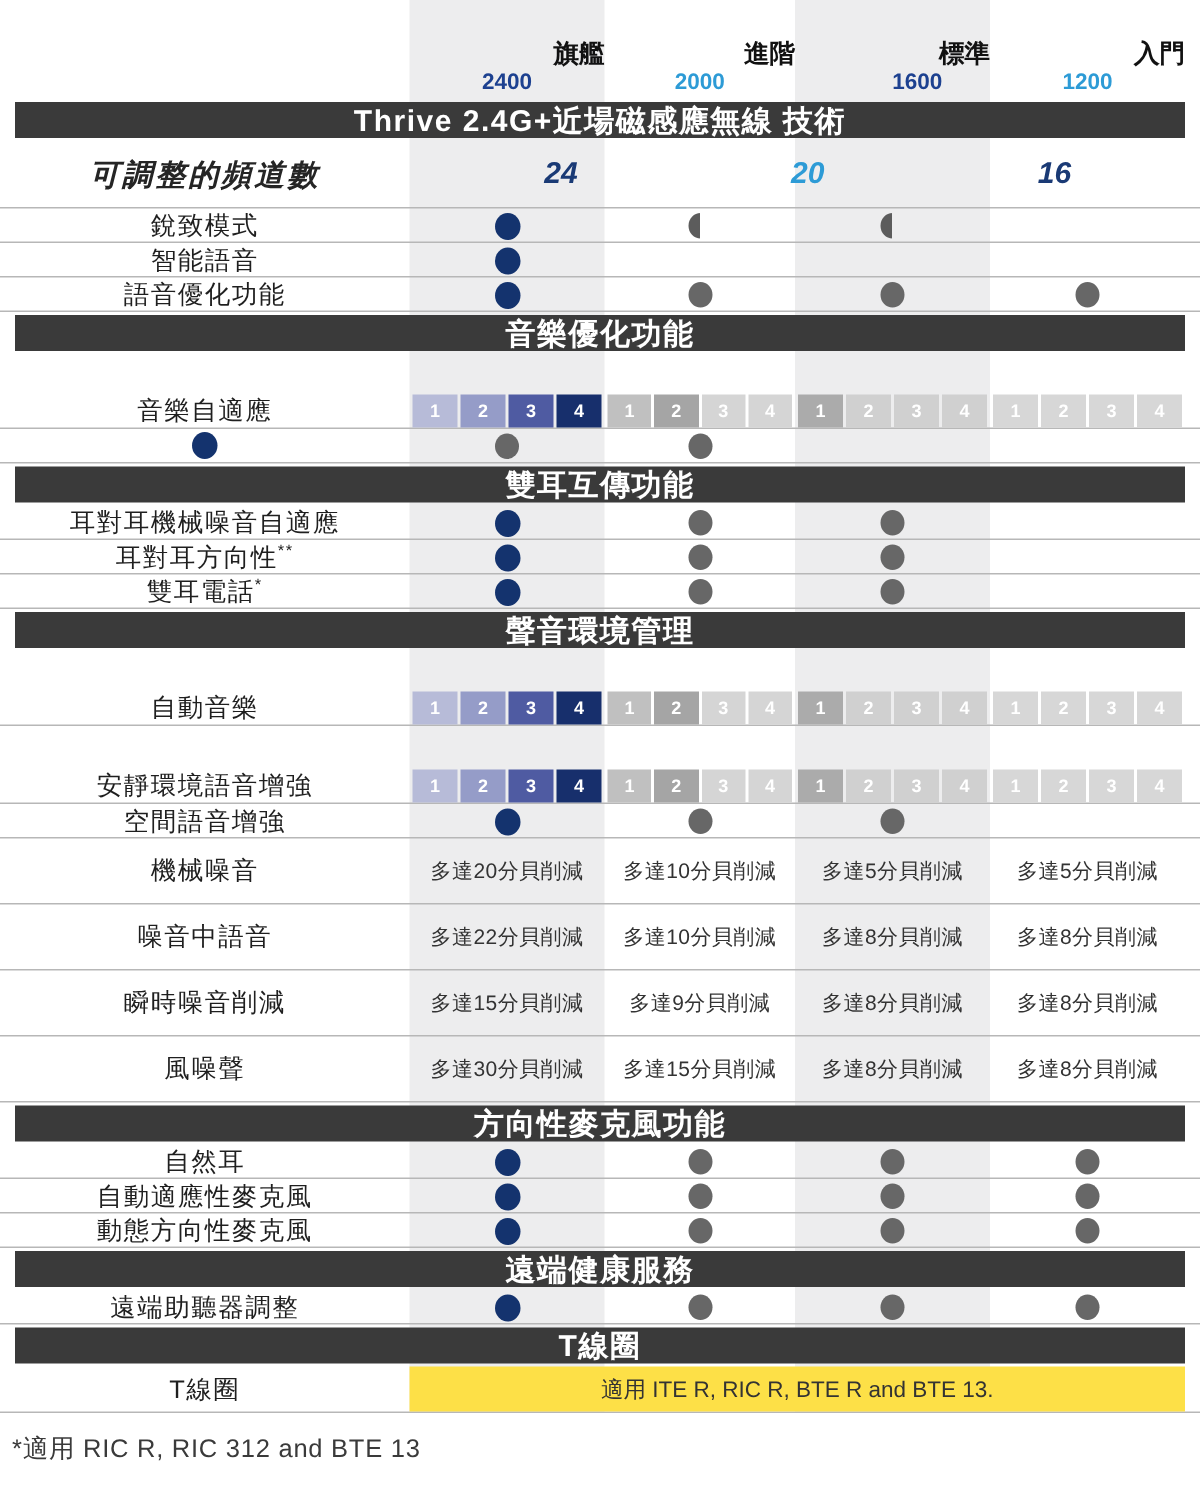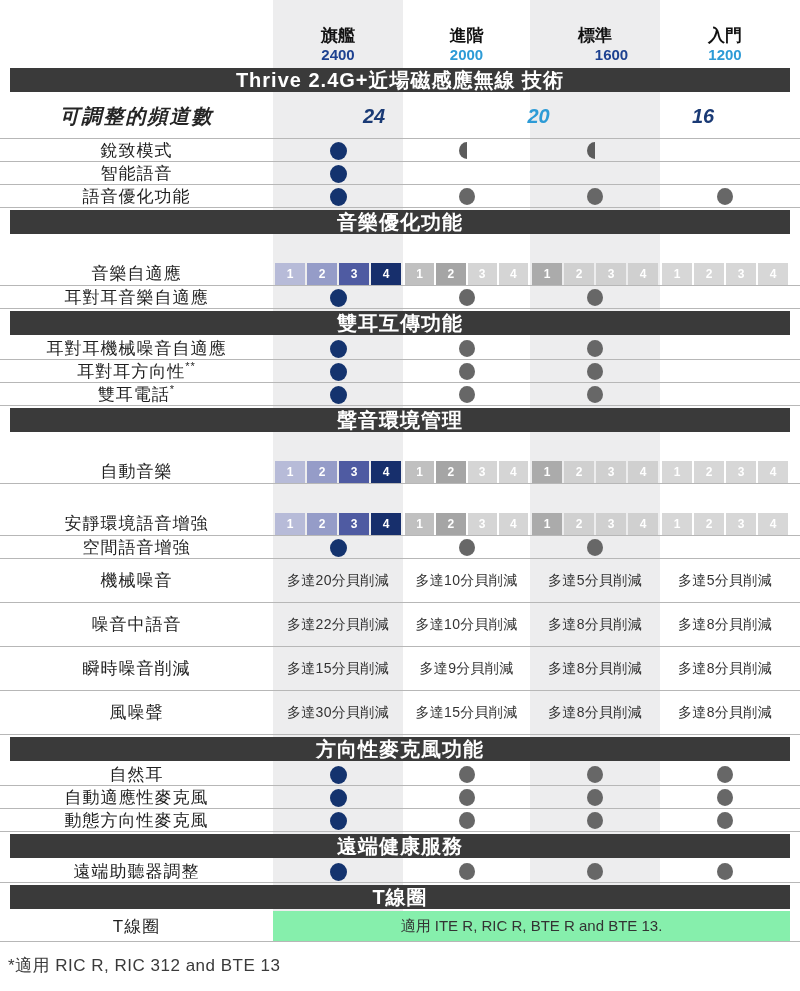--- a/index.html
+++ b/index.html
@@ -11,21 +11,21 @@
   .stripe.s3 { left:530px; width:130px; }
 
   .row { position:relative; z-index:1; display:grid;
          grid-template-columns:273px 130px 127px 130px 130px;
          align-items:center; width:790px; }
   .row.bordered { border-bottom:1px solid #b7b7b7; width:800px;
                   grid-template-columns:273px 130px 127px 130px 130px 10px; }
 
   .header-row { height:44px; align-items:start; }
   .colhead { text-align:center; line-height:1.15; padding-top:4px; }
-  .colhead .tier { display:block; font-weight:bold; font-size:17px; color:#111; }
+  .colhead .tier { display:block; font-weight:bold; font-size:17px; color:#111;text-align:right; }
   .colhead .model { display:block; font-weight:bold; font-size:15px; }
 
   .bar { position:relative; z-index:1; margin:2px 0 2px 10px; width:780px; height:24px;
          background:#3a3a3a; color:#fff; font-weight:bold; font-size:20px;
          display:flex; align-items:center; justify-content:center; letter-spacing:1px; }
 
   .row-channels { height:45px;gap:36px; }
   .row-channels .label { font-weight:bold; font-style:italic; font-size:20px; color:#252525; letter-spacing:2px; }
   .chan-num { text-align:center; font-weight:bold; font-style:italic; font-size:20px; }
 
@@ -43,21 +43,21 @@
   .dot-half { width:16px; height:17px; border-radius:50%;
               background:linear-gradient(to right,#5c5c5c 50%, rgba(0,0,0,0) 50%); }
 
   .scale-cells { display:grid; grid-template-columns:repeat(4,1fr); gap:2px;
                  padding:0 2px; height:22px; }
   .scale-cell { color:#fff; font-size:12px; font-weight:bold;
                 display:flex; align-items:center; justify-content:center; }
 
   .value-cell { text-align:center; font-size:14px; color:#333; letter-spacing:0.3px; }
 
-  .span-value { grid-column:2 / 6; background:#86efac; height:100%;
+  .span-value { grid-column:2 / 6; background:#fde047; height:100%;
                 display:flex; align-items:center; justify-content:center;
                 font-size:15px; color:#333; }
 
   .footnotes { padding-left:8px; }
   .footnote { font-size:17px; color:#3a3a3a; margin:0; letter-spacing:0.5px; }
   .footnote.f1 { margin-top:12px; }
   .footnote.f2 { margin-top:17px; }
 </style>
 </head>
 <body>
@@ -157,21 +157,20 @@
             <span class="scale-cell" style="background: rgb(208, 208, 208);">4</span>
           </div>
           <div class="scale-cells">
             <span class="scale-cell" style="background: rgb(215, 215, 215);">1</span>
             <span class="scale-cell" style="background: rgb(215, 215, 215);">2</span>
             <span class="scale-cell" style="background: rgb(215, 215, 215);">3</span>
             <span class="scale-cell" style="background: rgb(215, 215, 215);">4</span>
           </div>
         </div>
         <div class="row bordered row-dots">
-          <div class="label">耳對耳音樂自適應</div>
           <div class="dotwrap">
             <span class="dot-blue"></span>
           </div>
           <div class="dotwrap">
             <span class="dot-gray"></span>
           </div>
           <div class="dotwrap">
             <span class="dot-gray"></span>
           </div>
           <div class="dotwrap"></div>

